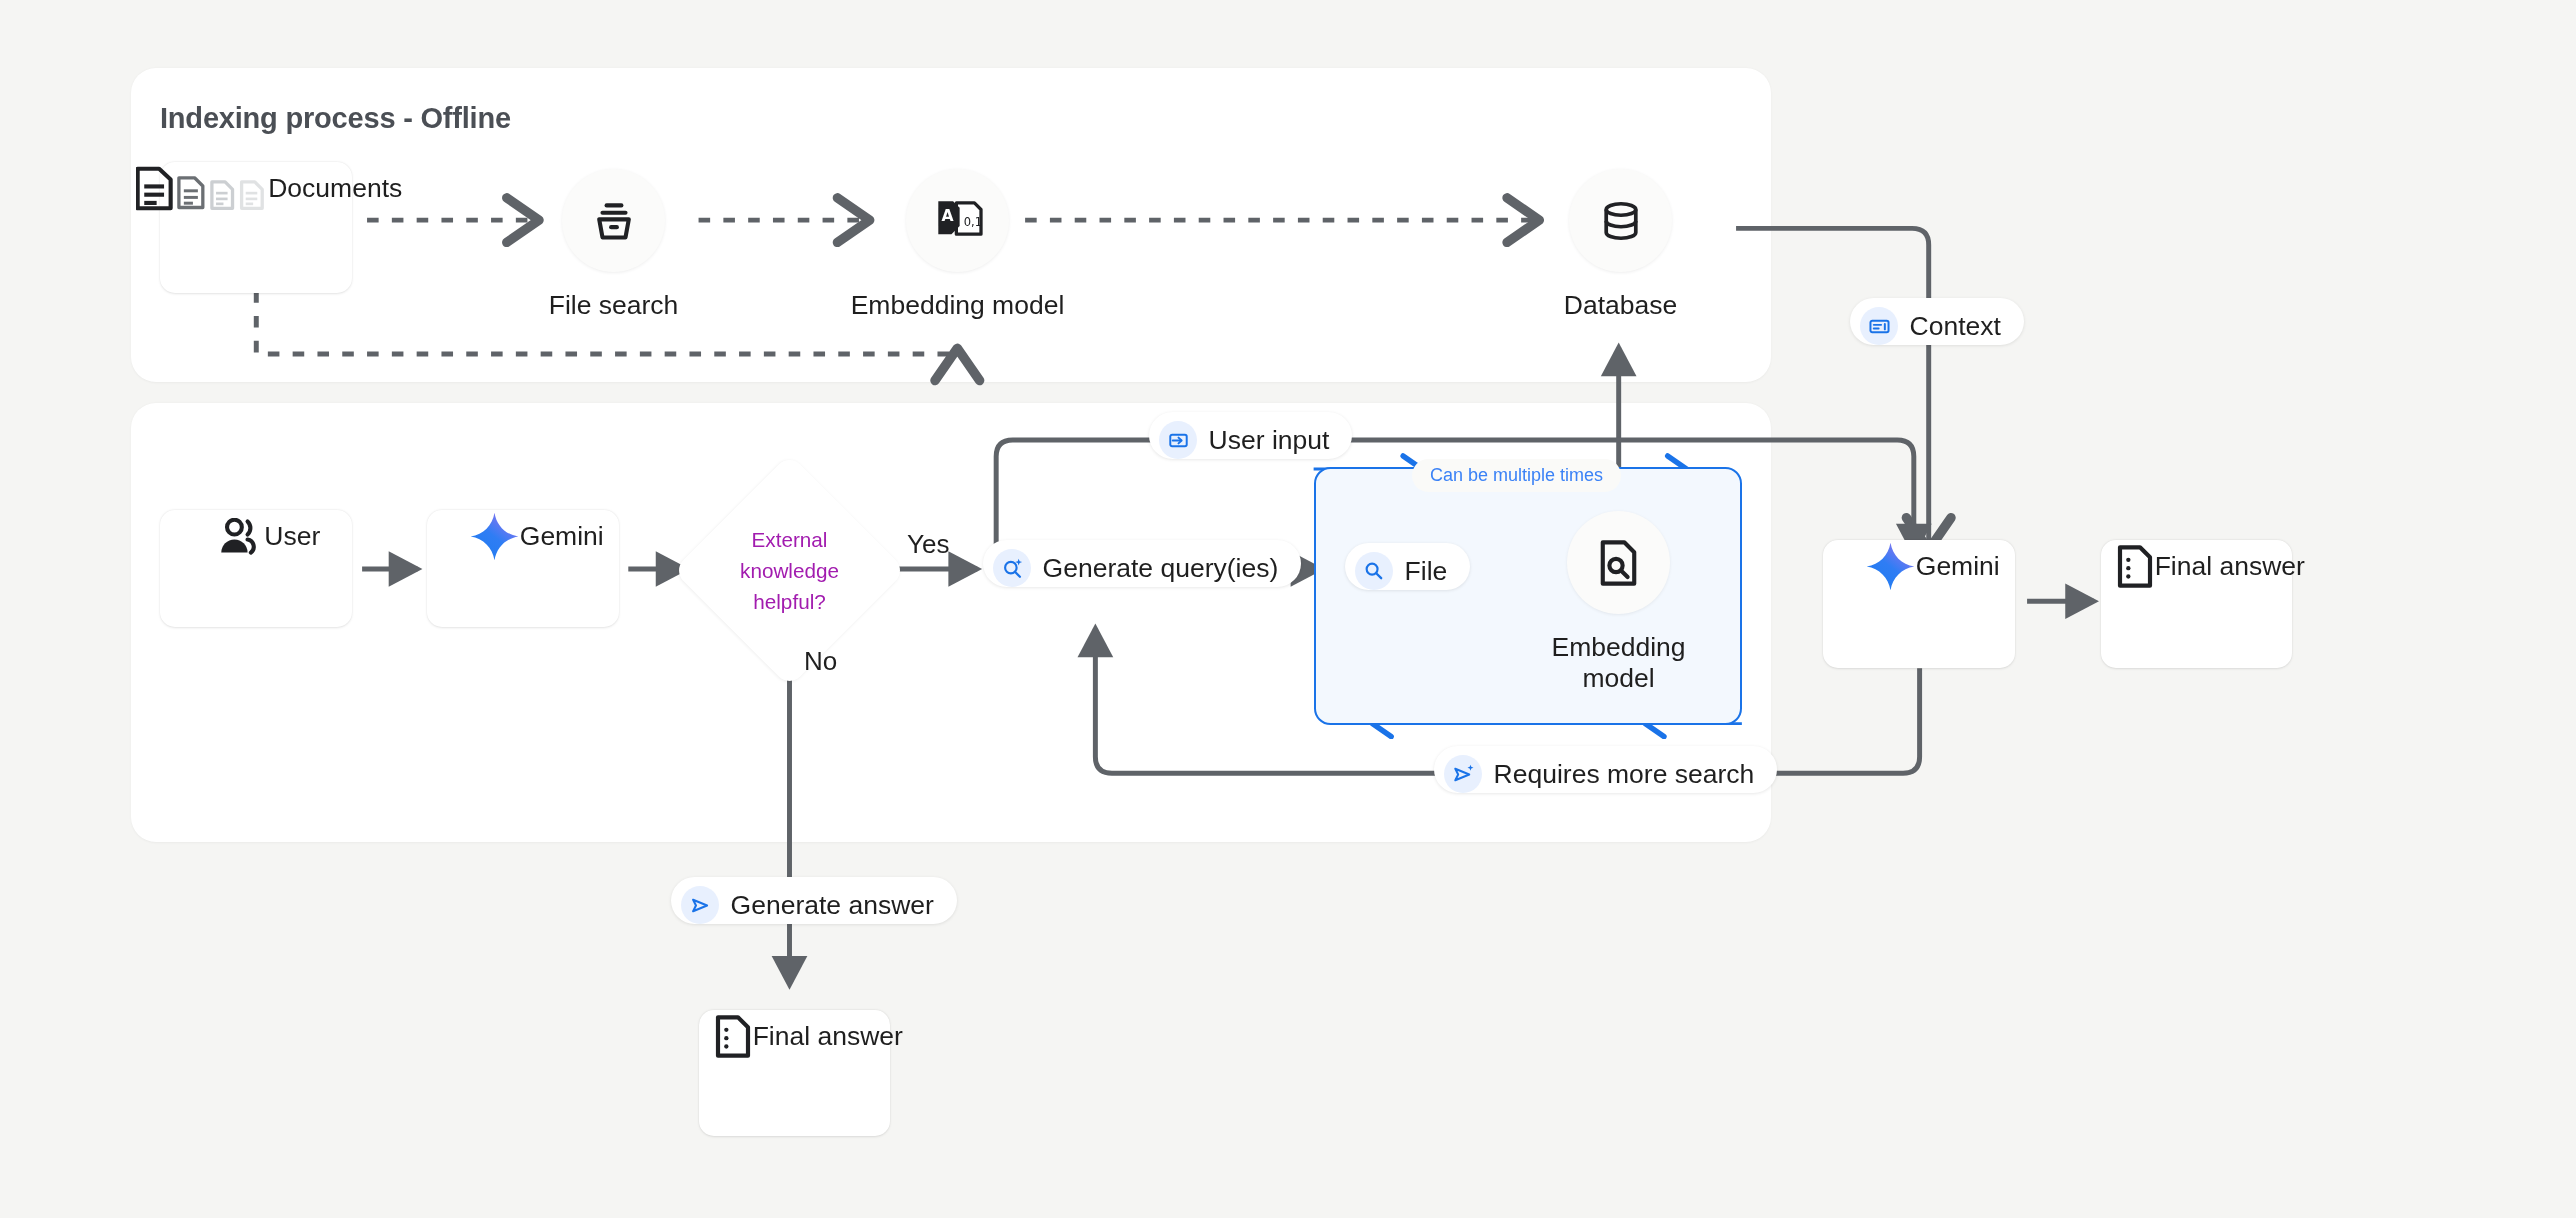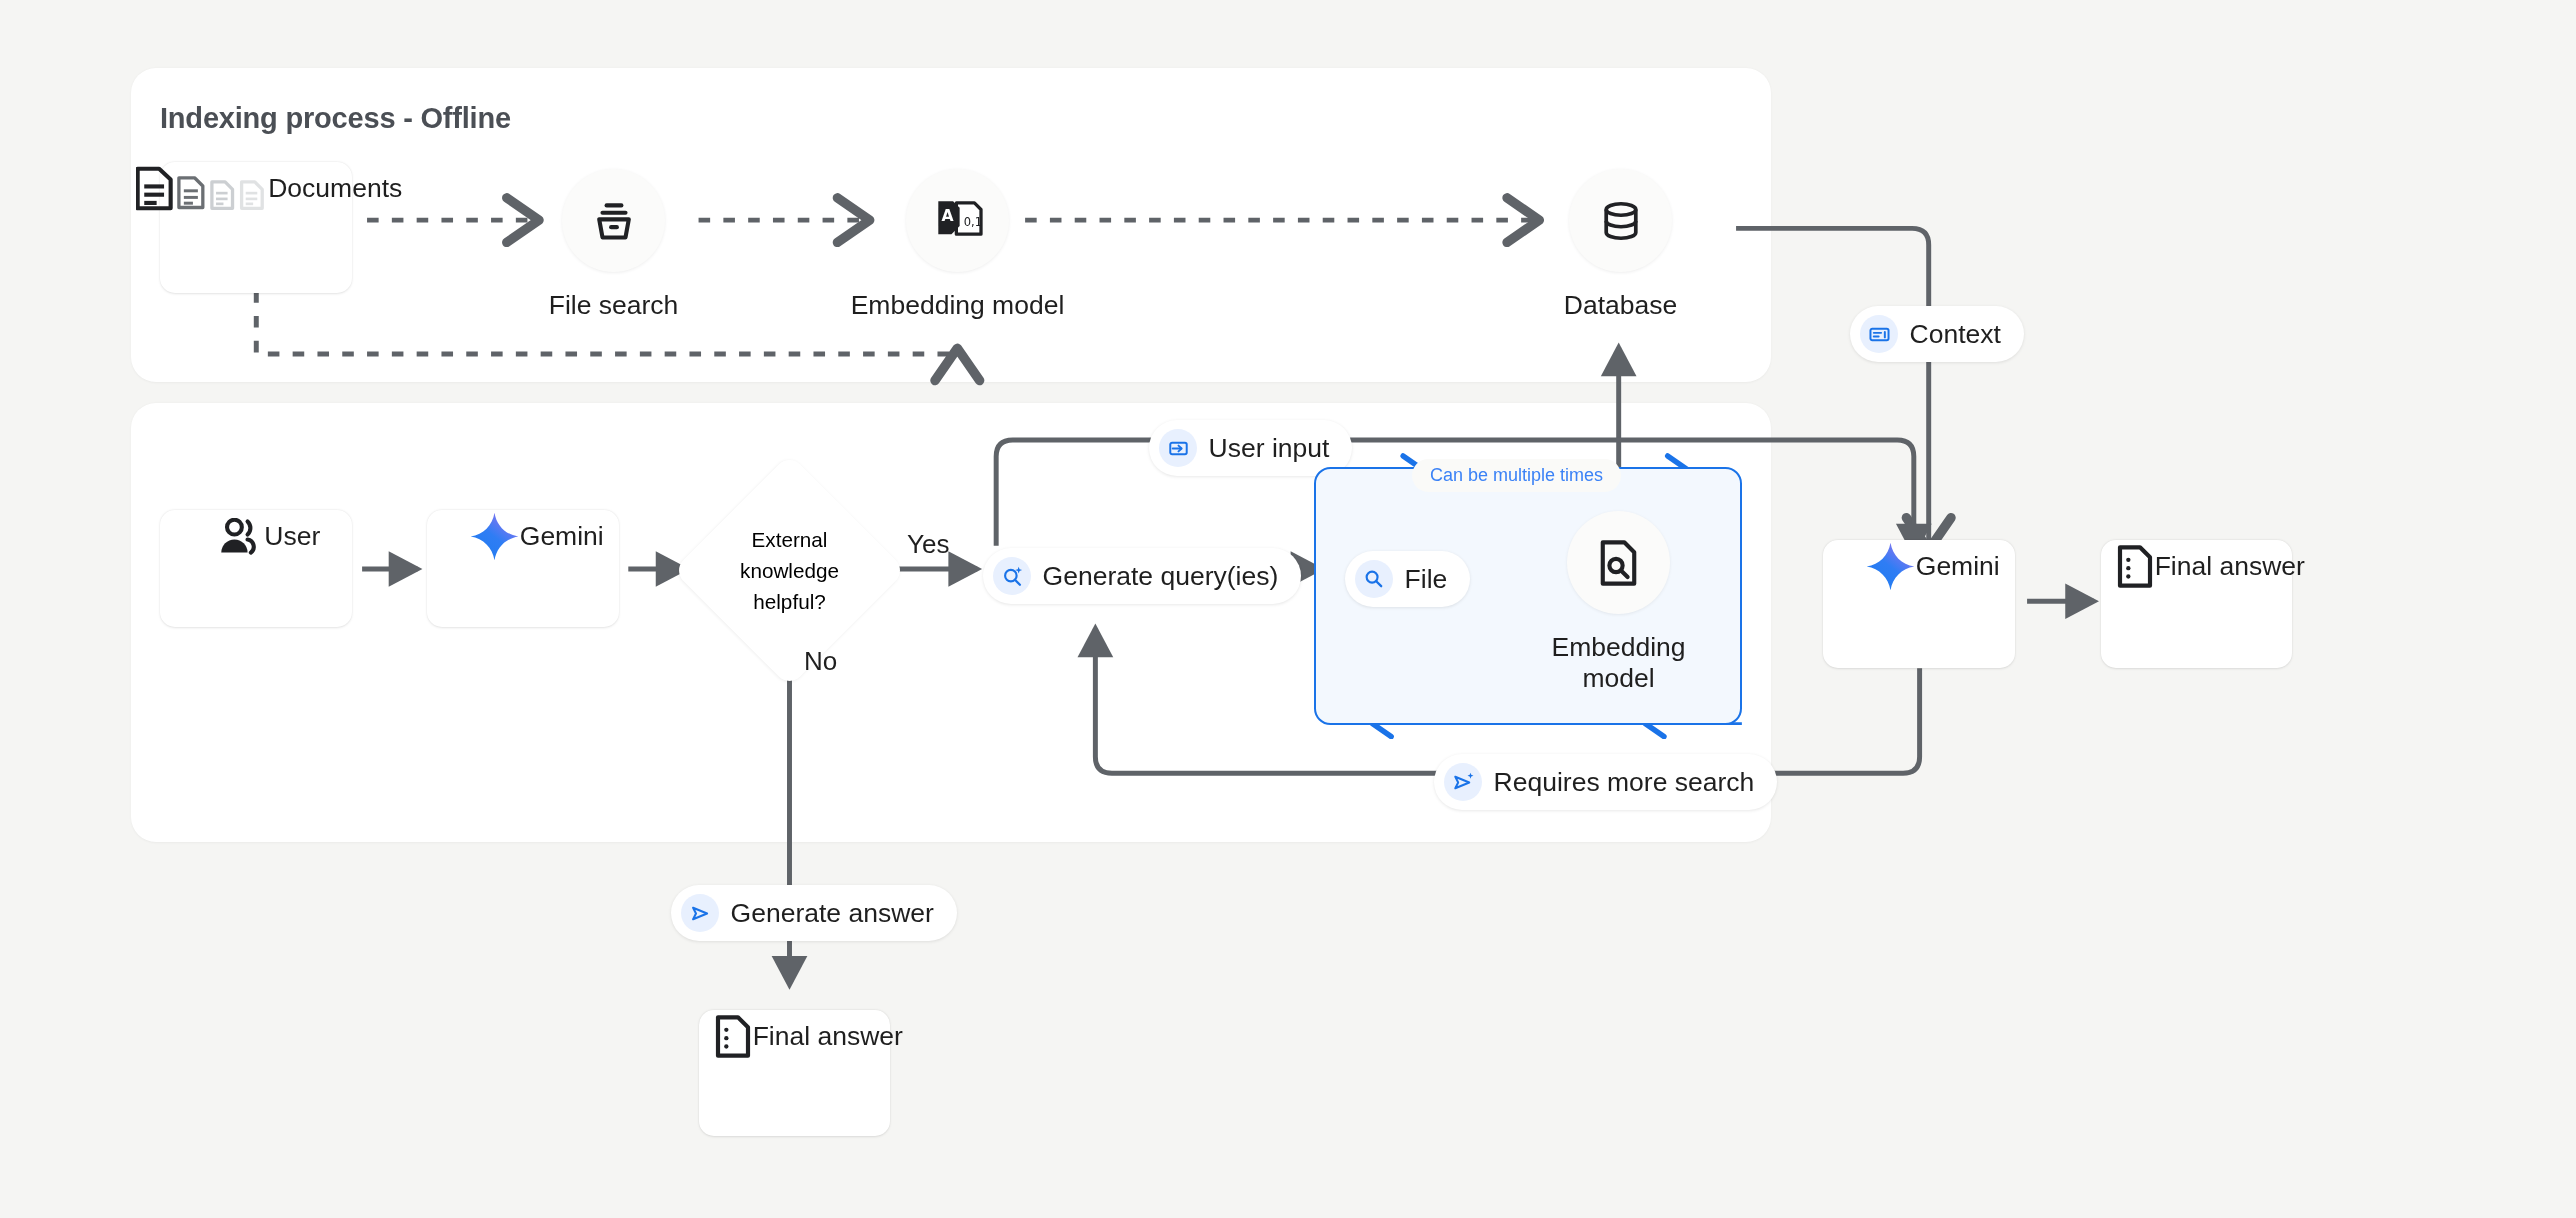--- a/index.html
+++ b/index.html
@@ -80,24 +80,23 @@
 
   
   .pill {
     position: absolute;
     background: #ffffff;
     border-radius: 826px;
     box-shadow: 0 0.8px 3.3px rgba(0,0,0,0.10);
     display: flex;
     align-items: center;
     gap: 11.6px;
-    padding: 9px 23px 9px 10px;
+    padding: 9px 23px 0 10px;
     box-sizing: border-box;
     white-space: nowrap;
-    margin-top: 8px;
   }
   .pill .badge {
     width: 38px; height: 38px;
     border-radius: 50%;
     background: #e8f0fe;
     display: flex; align-items: center; justify-content: center;
     flex: none;
   }
   .pill .pill-text { font-size: 26.5px; color: #1f1f1f; }
 
@@ -121,21 +120,21 @@
     transform: rotate(45deg);
     box-shadow: 0 0.8px 3.3px rgba(0,0,0,0.07);
   }
   #decision-label {
     position: absolute;
     left: 707px; top: 488px;
     width: 165px; height: 165px;
     display: flex; flex-direction: column;
     align-items: center; justify-content: center;
     font-size: 20.7px;
-    color: #000000;
+    color: #a21caf;
     line-height: 1.5;
     text-align: center;
   }
 
   
   #loop-box {
     position: absolute;
     left: 1314px; top: 467px;
     width: 428px; height: 258px;
     background: #f3f8fe;

